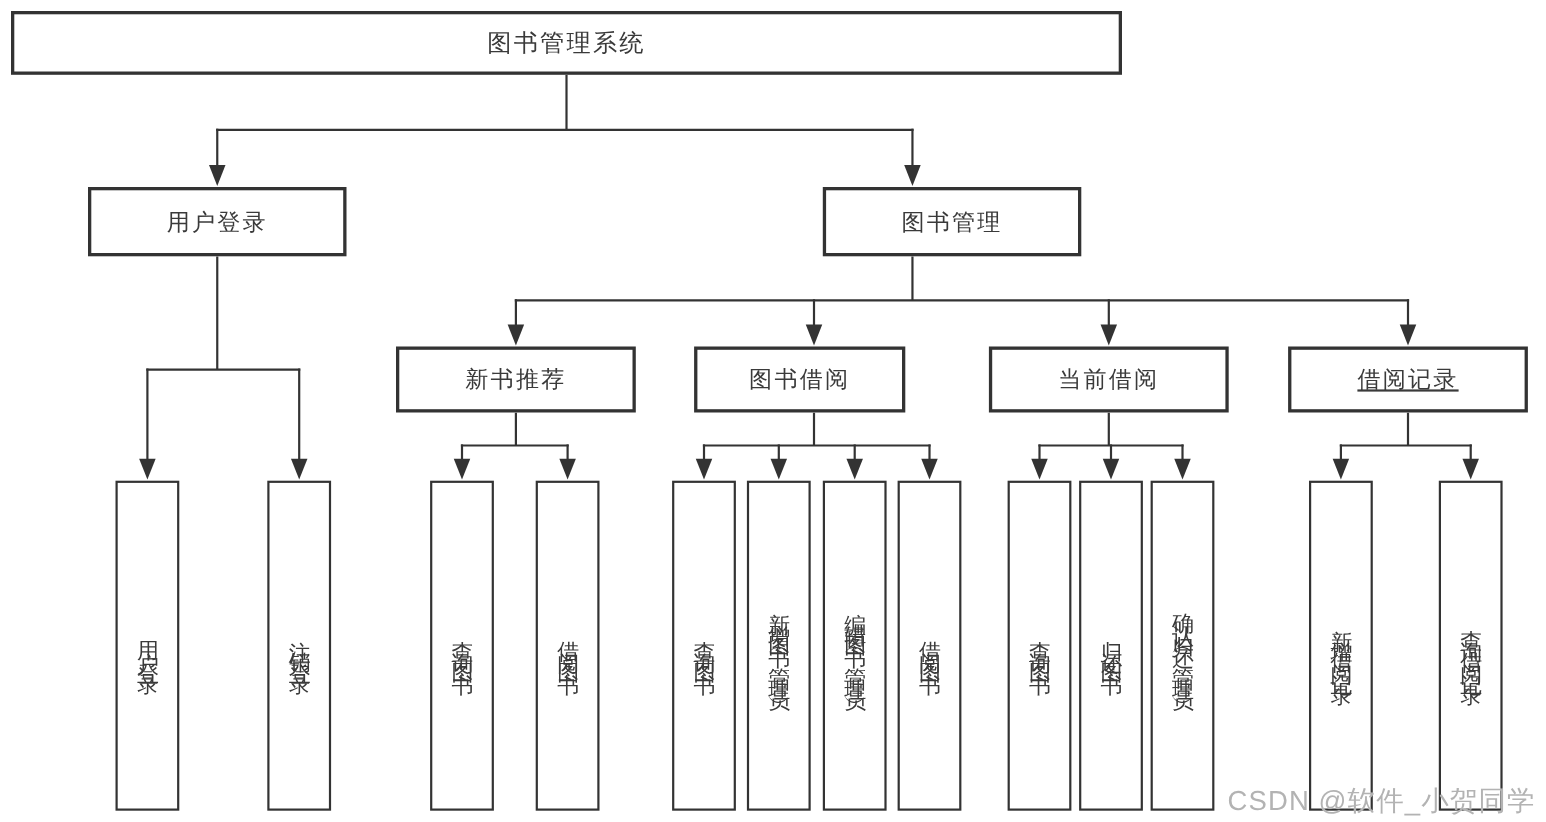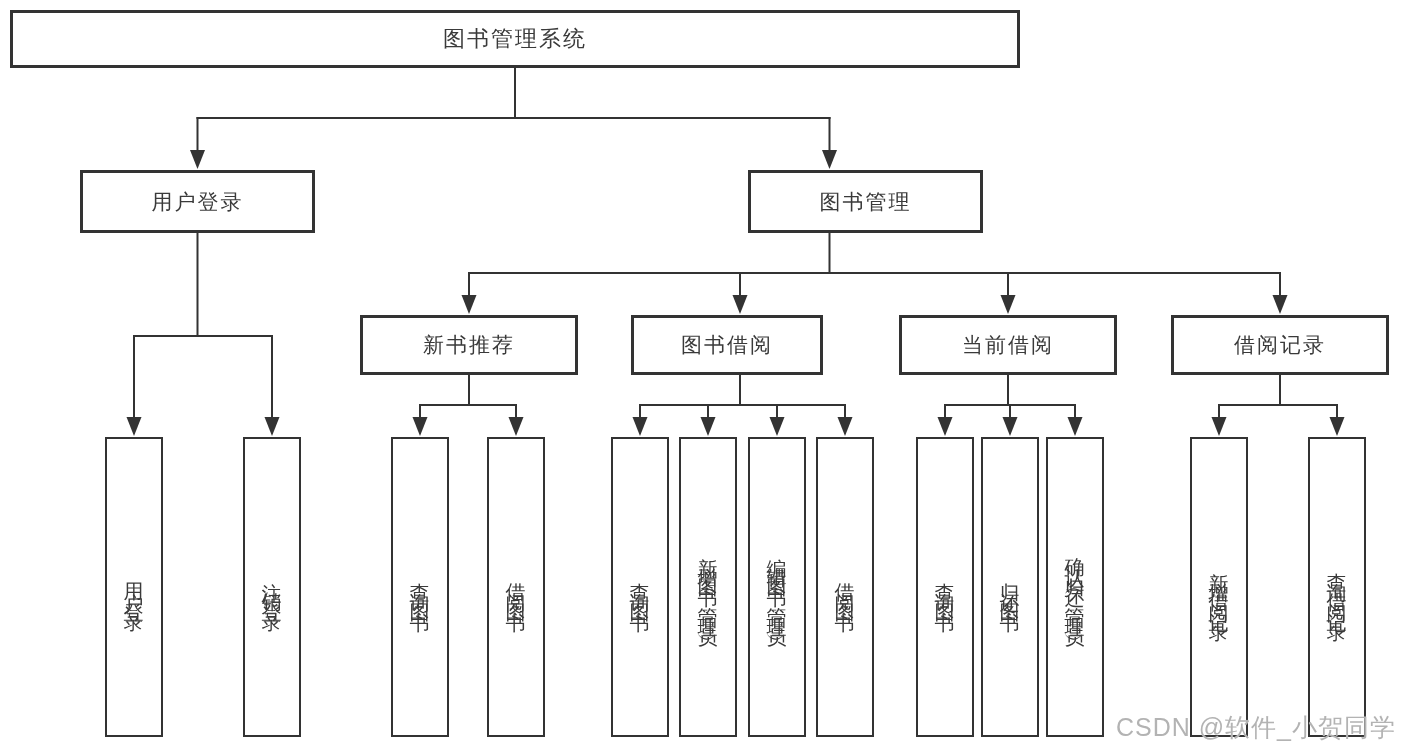--- a/index.html
+++ b/index.html
@@ -137,21 +137,21 @@
       </div>
       <div class="node node-h" style="left: 360px; top: 315px; width: 218px; height: 60px;">
         <span>新书推荐</span>
       </div>
       <div class="node node-h" style="left: 631px; top: 315px; width: 192px; height: 60px;">
         <span>图书借阅</span>
       </div>
       <div class="node node-h" style="left: 899px; top: 315px; width: 218px; height: 60px; align-items: center;">
         <span>当前借阅</span>
       </div>
-      <div class="node node-h" style="left: 1171px; top: 315px; width: 218px; height: 60px;">
+      <div class="node node-h" style="left: 1171px; top: 315px; width: 218px; height: 60px; text-decoration: underline;">
         <span>借阅记录</span>
       </div>
       <div class="node node-v" style="left: 391px; top: 437px; width: 58px; height: 300px;">
         <span class="vtext">查询图书</span>
       </div>
       <div class="node node-v" style="left: 487px; top: 437px; width: 58px; height: 300px;">
         <span class="vtext">借阅图书</span>
       </div>
       <div class="node node-v" style="left: 611px; top: 437px; width: 58px; height: 300px;">
         <span class="vtext">查询图书</span>

